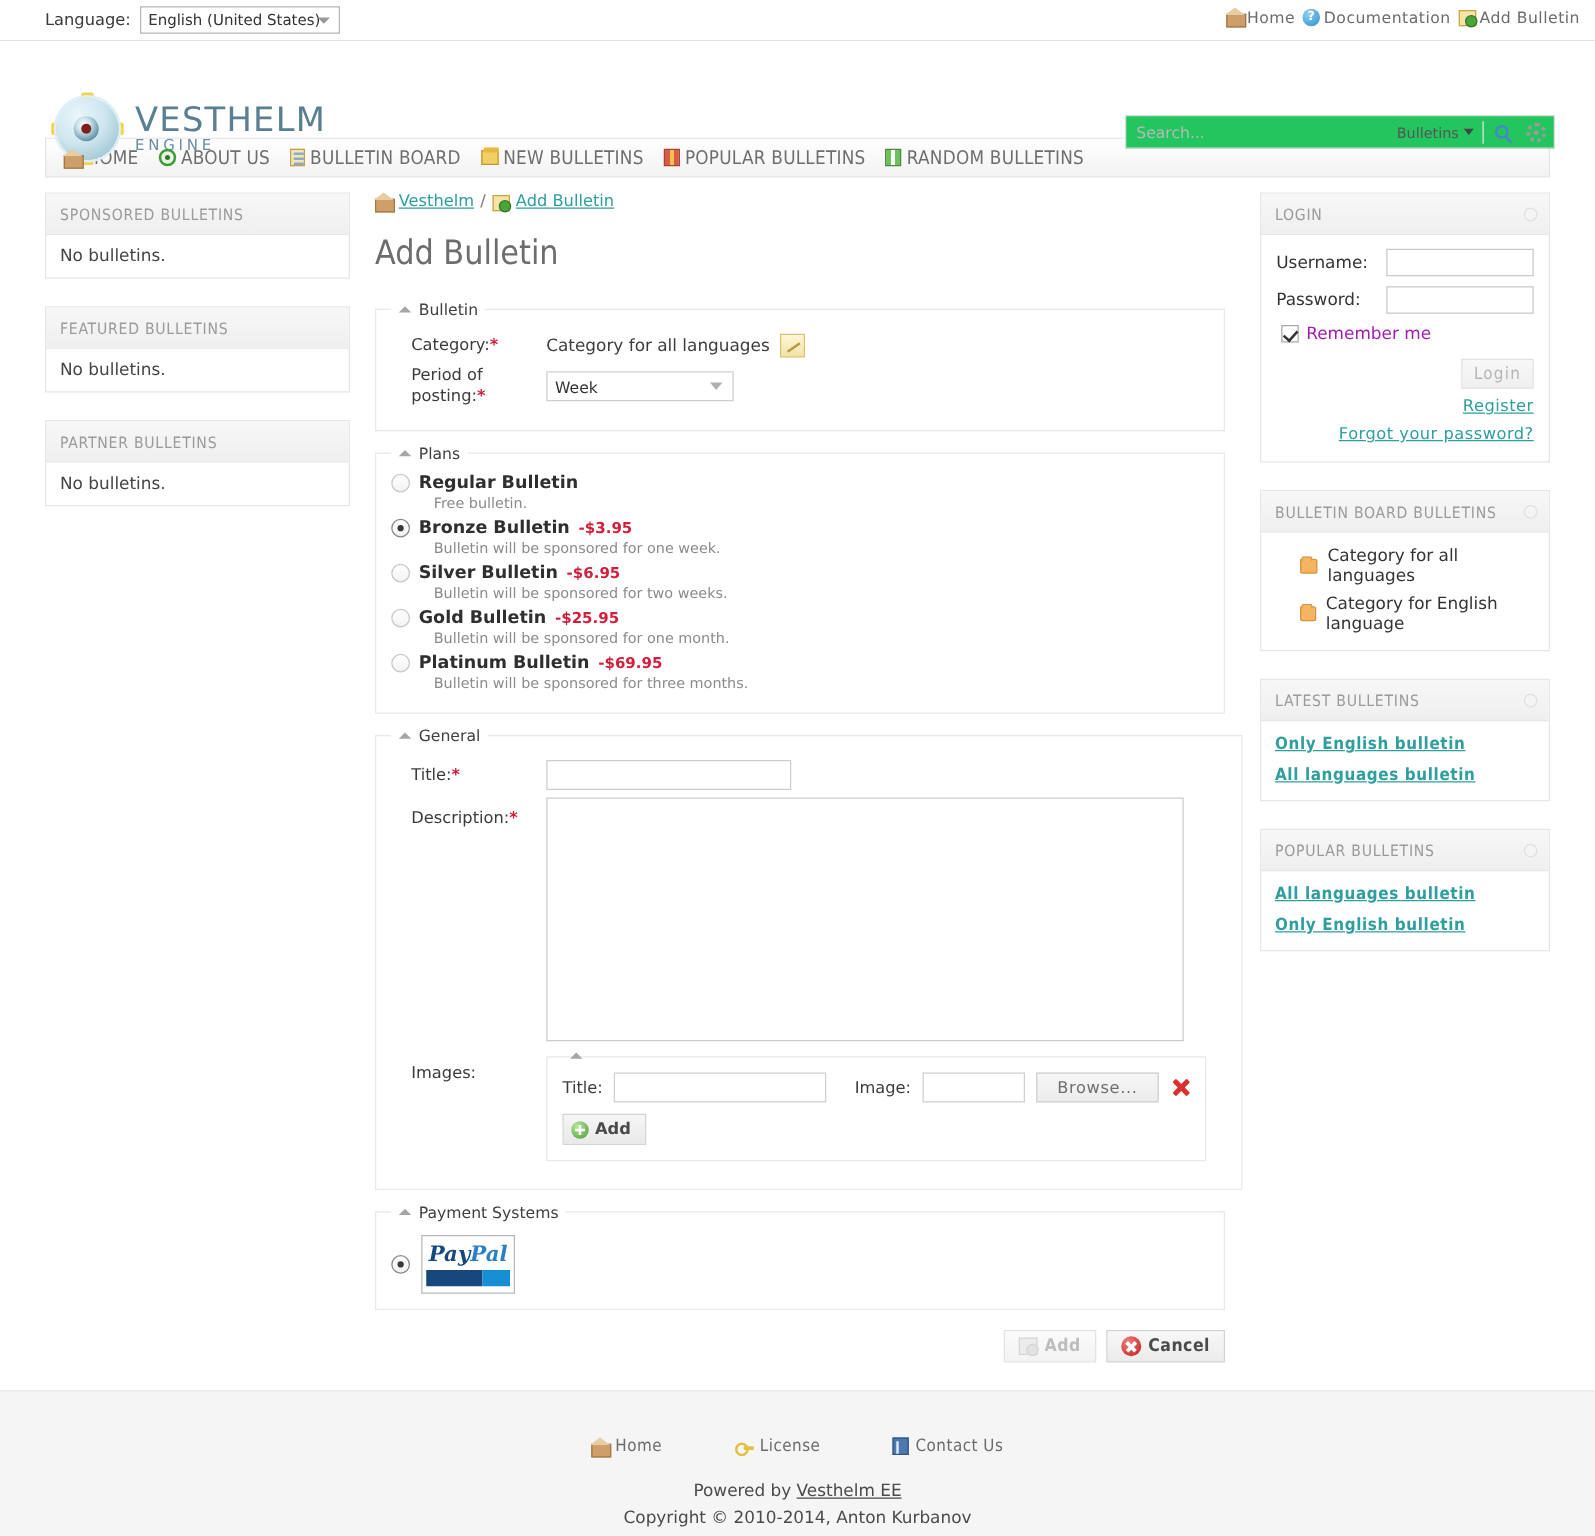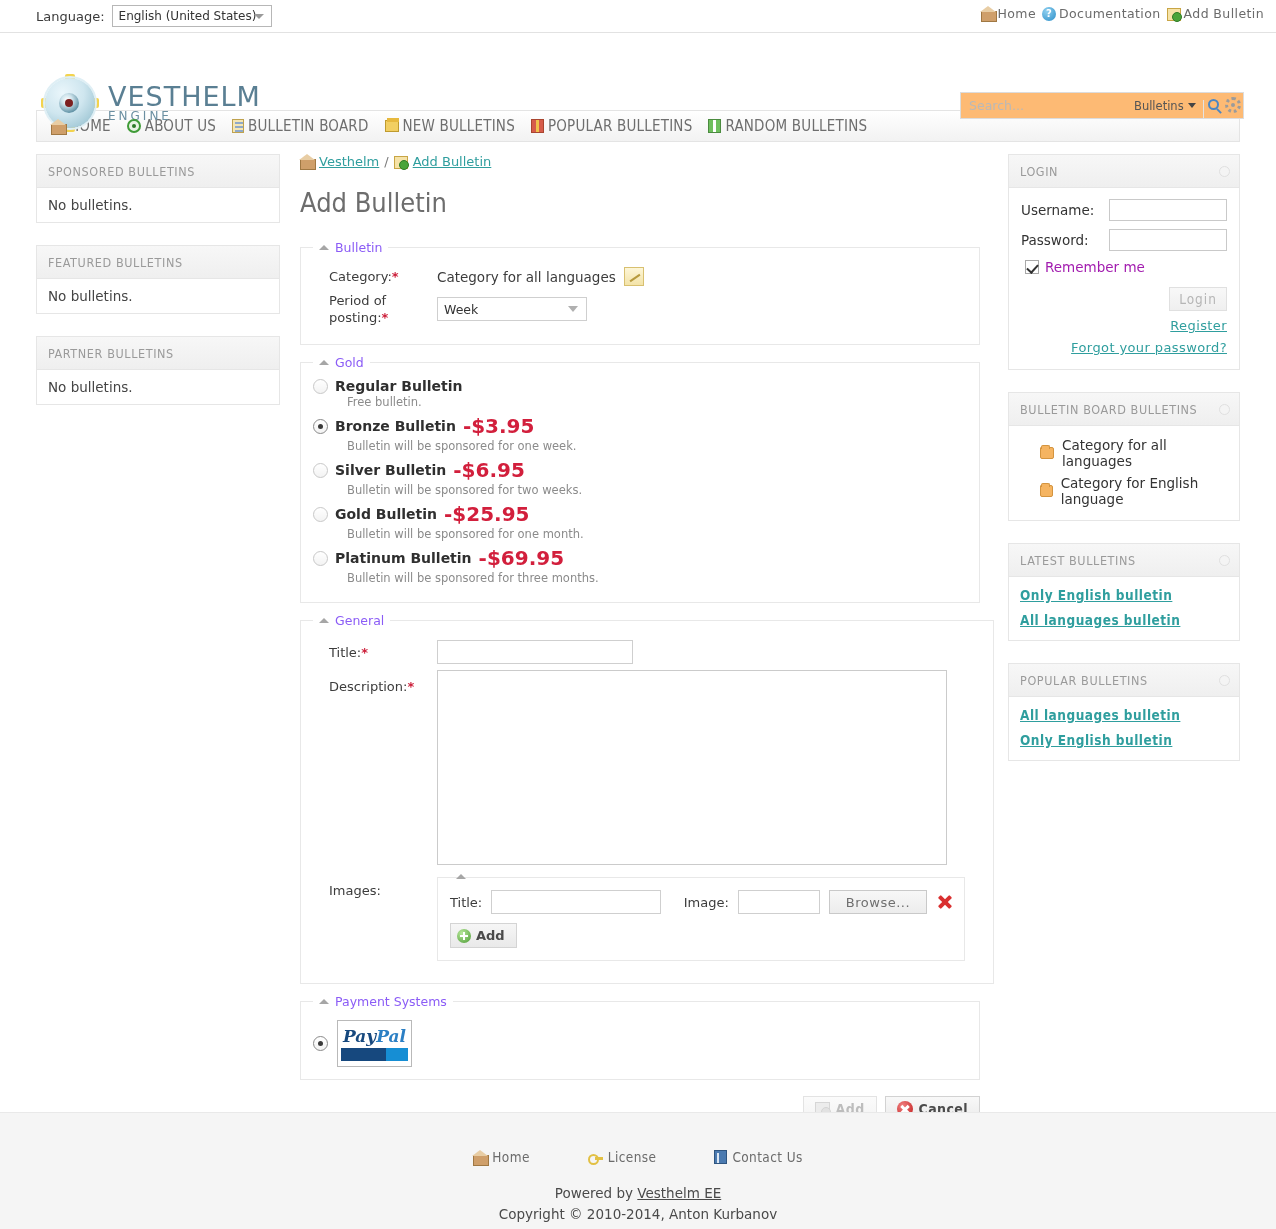--- a/index.html
+++ b/index.html
@@ -85,23 +85,23 @@
   .logo-eye .s4{right:-1px;top:23px;}
   .logo-eye .iris{position:absolute;left:17px;top:18px;width:20px;height:20px;border-radius:50%;
     background:radial-gradient(circle at 40% 35%,#ffffff 0%,#cfe4ec 30%,#5d8fa3 75%,#2b4e5e 100%);}
   .logo-eye .pupil{position:absolute;left:23px;top:24px;width:8px;height:8px;border-radius:50%;background:#7c1f1f;}
   .logo-text{ margin-left:10px; }
   .logo-text .l1{ font-family:"DejaVu Sans",sans-serif; font-size:27px; letter-spacing:1px; color:#5a7f93; line-height:28px;}
   .logo-text .l2{ font-size:12px; letter-spacing:3px; color:#6b8fa1; margin-top:-2px;}
 
   .searchbox{
     position:absolute; right:32px; top:59px;
-    width:284px;height:27px;
-    border:1px solid #dcdcdc; background:#fdba74;
-    display:flex;align-items:flex-end;
+    width:344px;height:27px;
+    border:1px solid #dcdcdc; background:#22c55e;
+    display:flex;align-items:center;
   }
   .searchbox input{
     border:none;outline:none;flex:1;height:100%;padding-left:8px;
     font-family:"DejaVu Sans",sans-serif;font-size:12.5px;color:#555;background:transparent;
   }
   .searchbox input::placeholder{ color:#b9b9b9; }
   .search-scope{
     font-size:11.5px;color:#555;padding:0 7px;display:flex;align-items:center;gap:4px;height:100%;
   }
   .search-scope .caret{ width:0;height:0;border-left:4px solid transparent;border-right:4px solid transparent;border-top:5px solid #444;}
@@ -160,21 +160,21 @@
     font-weight:normal; font-size:27px; color:#6d6d6d;
     margin:18px 0 22px 0;
   }
 
   
   fieldset.fs{
     border:1px solid #e8e8e8; margin:0 0 10px 0; padding:6px 12px 12px 12px;
     background:#fff;
   }
   fieldset.fs legend{
-    font-size:12.5px; color:#8b5cf6; padding:0 6px;
+    font-size:12.5px; color:#404040; padding:0 6px;
     display:flex;align-items:center;gap:6px;
   }
   .tri-up{ width:0;height:0;border-left:5px solid transparent;border-right:5px solid transparent;border-bottom:5px solid #a6a6a6;}
 
   .frow{ display:flex; align-items:center; margin:6px 16px; }
   .flabel{ width:108px; font-size:13px; color:#3c3c3c; line-height:17px; }
   .req{ color:#cc1f3a; font-weight:bold; }
   .fval{ font-size:13.5px; color:#3c3c3c; display:flex;align-items:center;gap:8px;}
   .edit-ico{
     width:20px;height:19px;background:linear-gradient(#fdf6d8,#f3e3a8);
@@ -194,21 +194,21 @@
   
   .plan{ margin:2px 0 0 0; }
   .plan-row{ display:flex;align-items:center;gap:7px; }
   .radio{
     width:15px;height:15px;border-radius:50%;border:1px solid #c8c8c8;
     background:linear-gradient(#ffffff,#f3f3f3); position:relative; flex:none;
   }
   .radio.on{ border-color:#8a8a8a; }
   .radio.on:after{ content:"";position:absolute;left:4px;top:4px;width:5px;height:5px;border-radius:50%;background:#3a3a3a;}
   .plan-name{ font-size:14px; font-weight:bold; color:#2f2f2f; }
-  .plan-price{ font-size:20px; font-weight:bold; color:#d21f3c; }
+  .plan-price{ font-size:12px; font-weight:bold; color:#d21f3c; }
   .plan-desc{ font-size:11.5px; color:#8b8b8b; margin:1px 0 5px 34px; }
 
   
   input.txt{
     border:1px solid #cfcfcf;background:#fff;height:24px;
     font-family:"DejaVu Sans",sans-serif;font-size:12.5px;color:#333;padding:0 5px;outline:none;
   }
   textarea.ta{
     border:1px solid #cbcbcb;background:#fff;width:510px;height:195px;resize:none;outline:none;
     font-family:"DejaVu Sans",sans-serif;font-size:12.5px;color:#333;padding:4px;
@@ -453,21 +453,21 @@
             </select>
             <span class="caret"></span>
           </span>
         </div>
       </div>
     </fieldset>
 
     <fieldset class="fs">
       <legend>
         <span class="tri-up"></span>
-        <span>Gold</span>
+        <span>Plans</span>
       </legend>
 
       <div class="plan">
         <div class="plan-row">
           <span class="radio"></span>
           <span class="plan-name">Regular Bulletin</span>
           <span class="plan-price"></span>
         </div>
         <div class="plan-desc">Free bulletin.</div>
       </div>

